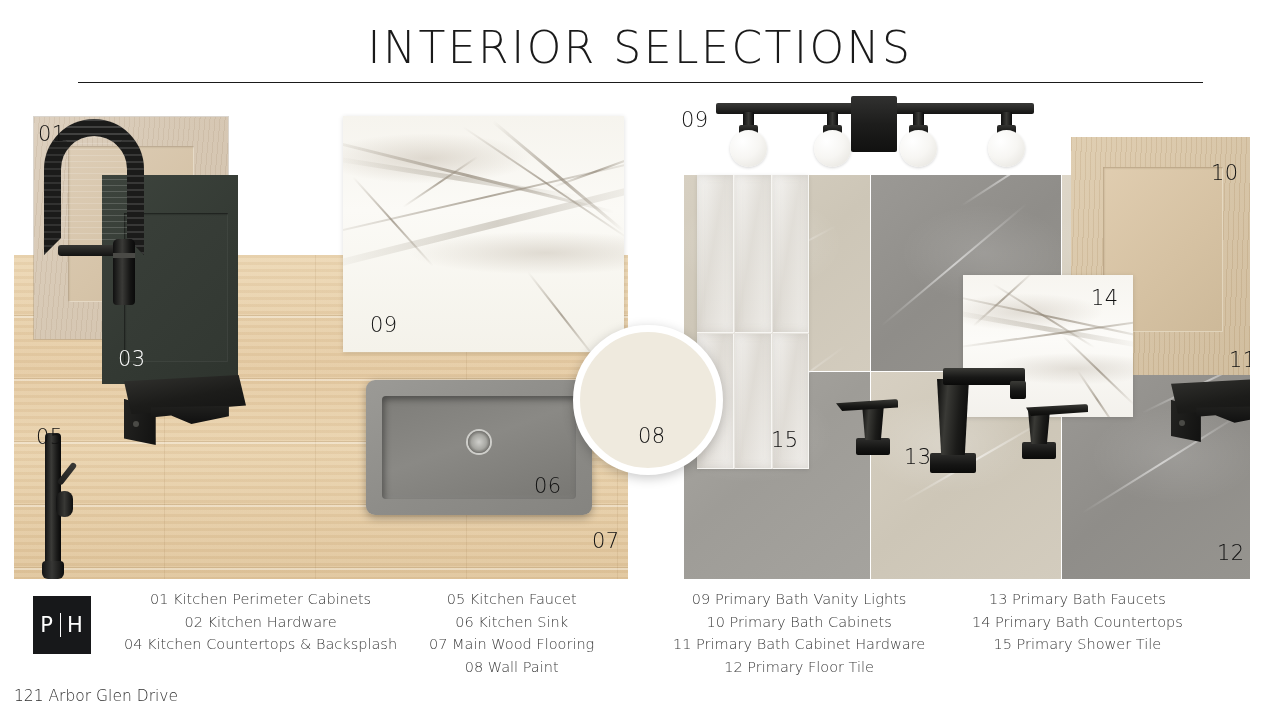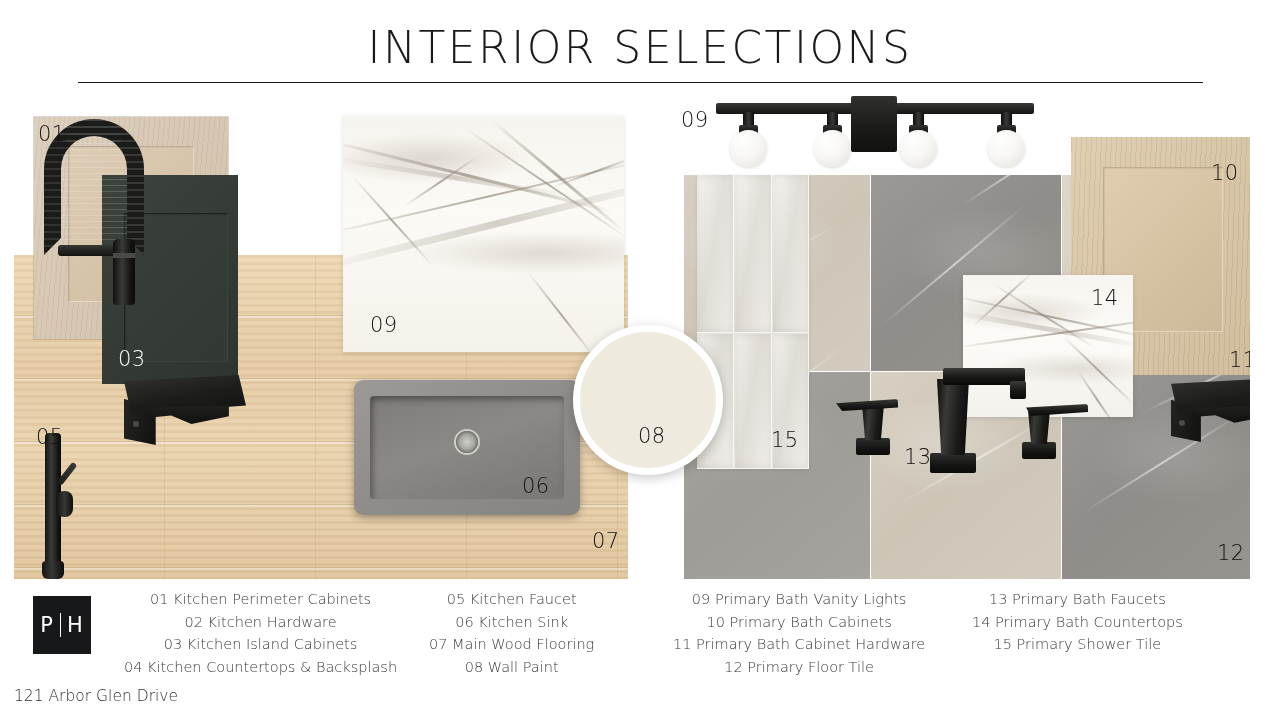--- a/index.html
+++ b/index.html
@@ -135,21 +135,21 @@
   }
   .vein {
     position: absolute;
     background: linear-gradient(90deg, rgba(0,0,0,0), rgba(150,140,125,.75), rgba(0,0,0,0));
     transform-origin: left center;
   }
   .vein.soft { background: linear-gradient(90deg, rgba(0,0,0,0), rgba(175,168,155,.5), rgba(0,0,0,0)); }
 
   
   #sink {
-    left: 340px; top: 267px; width: 226px; height: 135px;
+    left: 352px; top: 267px; width: 226px; height: 135px;
     background: linear-gradient(150deg,#9b9a96 0%, #8e8d89 50%, #858480 100%);
     border-radius: 9px;
     box-shadow: 0 3px 9px rgba(0,0,0,.30);
   }
   #sink .basin {
     position: absolute; left: 16px; top: 16px; right: 16px; bottom: 16px;
     background: linear-gradient(160deg,#7e7d79 0%, #8a8985 45%, #787773 100%);
     border-radius: 4px;
     box-shadow: inset 2px 3px 7px rgba(0,0,0,.42),
                 inset -1px -2px 4px rgba(255,255,255,.10);
@@ -558,21 +558,20 @@
 </div>
 
 <div id="paint-dot">
   <span class="num">08</span>
 </div>
 
 <div id="legend">
   <div class="legend-col" id="legend-col-1">
     <div class="row">01 Kitchen Perimeter Cabinets</div>
     <div class="row">02 Kitchen Hardware</div>
-    <div class="row">03 Kitchen Island Cabinets</div>
     <div class="row">04 Kitchen Countertops &amp; Backsplash</div>
   </div>
   <div class="legend-col" id="legend-col-2">
     <div class="row">05 Kitchen Faucet</div>
     <div class="row">06 Kitchen Sink</div>
     <div class="row">07 Main Wood Flooring</div>
     <div class="row">08 Wall Paint</div>
   </div>
   <div class="legend-col" id="legend-col-3">
     <div class="row">09 Primary Bath Vanity Lights</div>

